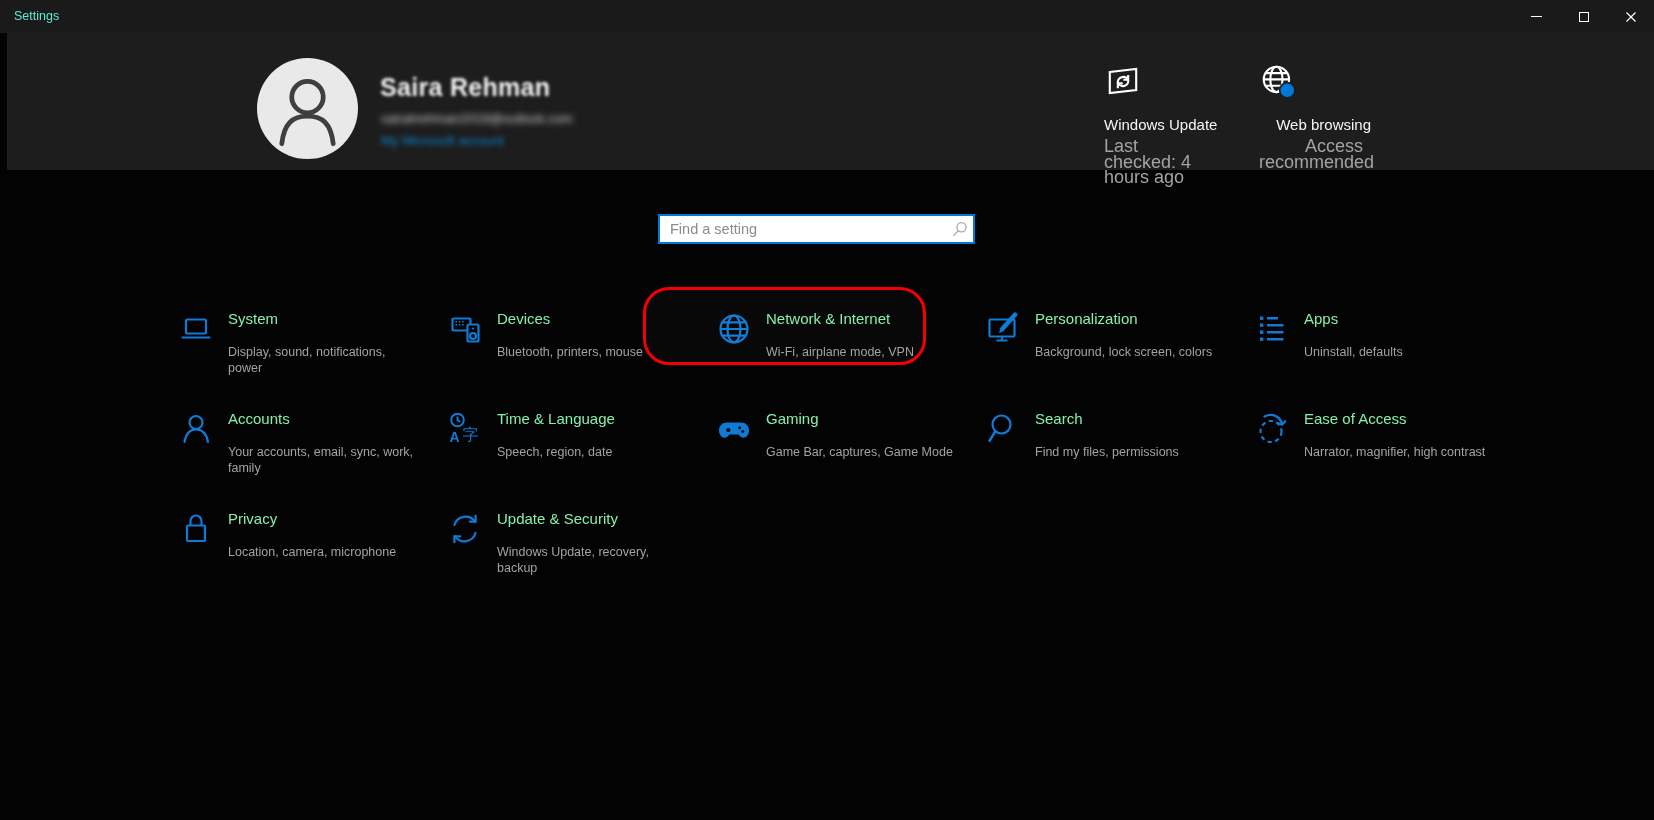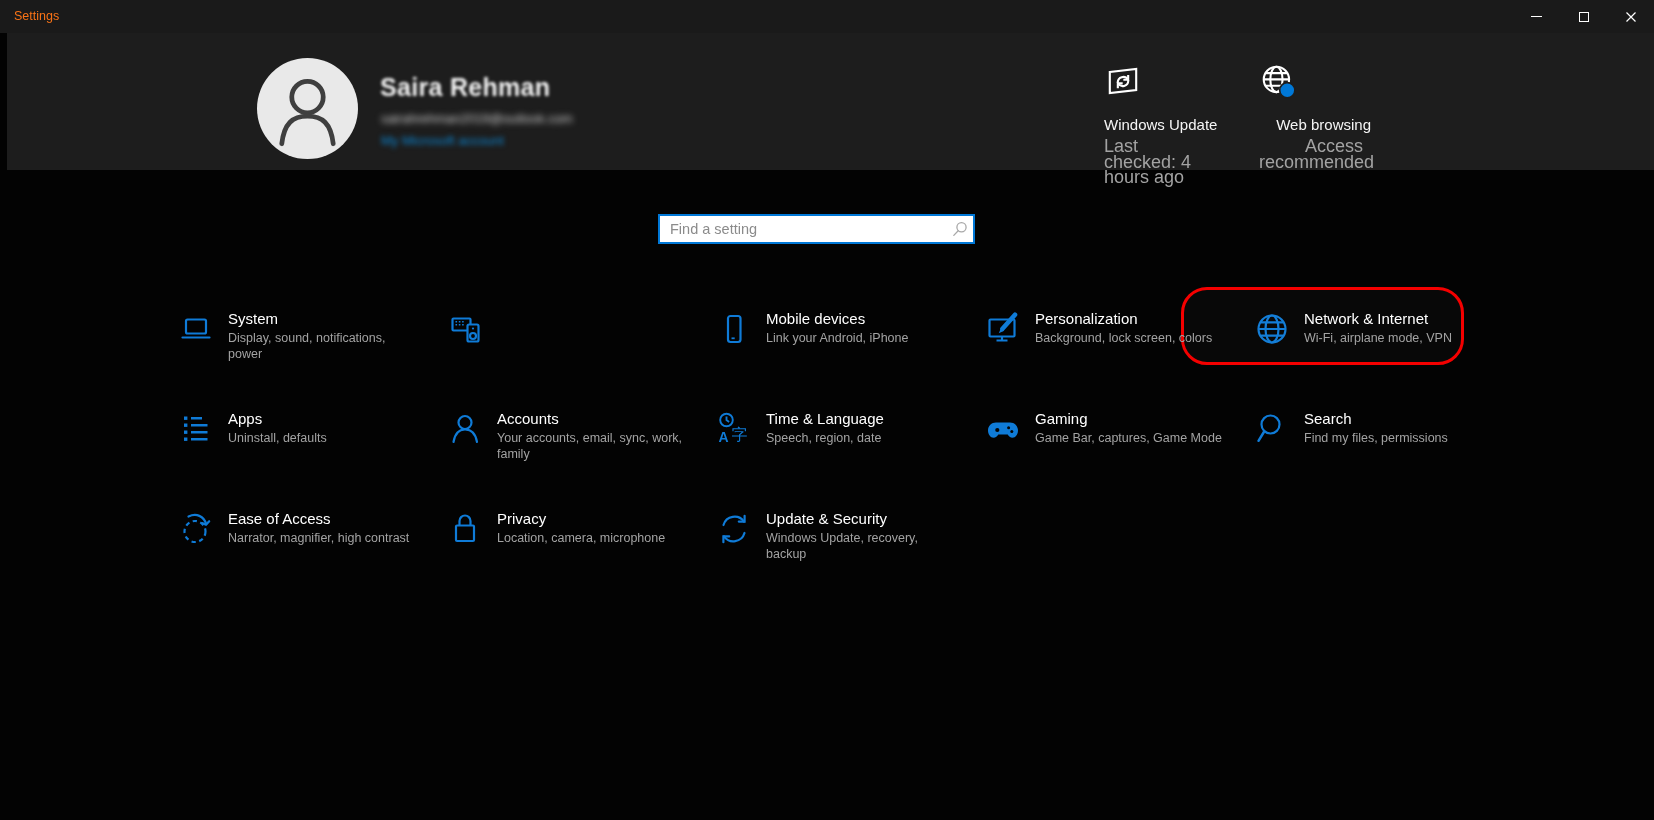--- a/index.html
+++ b/index.html
@@ -11,21 +11,21 @@
     position:relative;
   }
 
   
   .titlebar {
     position:absolute; left:0; top:0; width:1654px; height:33px;
     background:#1a1a1a;
   }
   .titlebar-title {
     position:absolute; left:14px; top:0; line-height:33px;
-    font-size:12.5px; color:#f97316;
+    font-size:12.5px; color:#5eead4;
   }
   .win-controls { position:absolute; right:0; top:0; height:33px; display:flex; }
   .win-btn {
     width:47px; height:33px; display:flex; align-items:center; justify-content:center;
     background:transparent; border:none; cursor:pointer;
   }
   .glyph-min { width:11px; height:0; border-top:1.2px solid #ffffff; display:block; }
   .glyph-max { width:10px; height:10px; border:1.1px solid #ffffff; display:block; }
 
   
@@ -76,22 +76,22 @@
   .tiles {
     position:absolute; left:178px; top:288px;
     display:grid; grid-template-columns:repeat(5, 269px); grid-auto-rows:100px;
   }
   .tile {
     position:relative; display:flex; align-items:flex-start;
     padding-top:22px; cursor:pointer;
   }
   .tile-icon { width:36px; height:36px; color:#0f7bd7; flex:none; margin-top:1px; }
   .tile-text { margin-left:14px; width:188px; position:relative; z-index:1; }
-  .tile-title { display:block; font-size:15px; color:#ffffff; white-space:nowrap; }
-  .tile-sub { display:block; margin-top:4px; font-size:12.5px; line-height:15.5px; color:#a3a3a3; }
+  .tile-title { display:block; font-size:15px; color:#86efac; white-space:nowrap; }
+  .tile-sub { display:block; margin-top:18px; font-size:12.5px; line-height:15.5px; color:#a3a3a3; }
   .tile--hl::before {
     content:""; position:absolute; left:-73px; top:-1px;
     width:277px; height:72px;
     border:3.5px solid #f40000; border-radius:26px;
     background:rgba(255,255,255,0.025);
   }
   svg { display:block; }
 </style>
 </head>
 <body>
@@ -187,64 +187,54 @@
         <svg width="36" height="36" viewBox="0 0 36 36">
           <g fill="none" stroke="currentColor" stroke-width="2.2">
             <rect x="5.5" y="7.5" width="18" height="12" rx="1"></rect>
             <path d="M8.5 10.8h9.5 M8.5 13.8h9.5" stroke-width="1.5" stroke-dasharray="1.6 1.7"></path>
             <rect x="20.5" y="13.5" width="11" height="17" rx="1.5" fill="#050505"></rect>
             <circle cx="26" cy="25" r="3"></circle>
           </g>
           <circle cx="26" cy="17.5" r="1.1" fill="currentColor"></circle>
         </svg>
       </span>
-    </div>
-    <div class="tile">
-      <span class="tile-icon">
-        <svg width="36" height="36" viewBox="0 0 36 36">
-          <g fill="none" stroke="currentColor" stroke-width="2.2">
-            <rect x="12" y="5" width="12.5" height="26" rx="2.5"></rect>
-            <path d="M15.5 27.3h3.2" stroke-width="1.8"></path>
-          </g>
-        </svg>
-      </span>
-      <span class="tile-text">
-        <span class="tile-title">Mobile devices</span>
-        <span class="tile-sub">Link your Android, iPhone</span>
-      </span>
-    </div>
-    <div class="tile">
-      <span class="tile-icon">
-        <svg width="36" height="36" viewBox="0 0 36 36">
-          <g fill="none" stroke="currentColor" stroke-width="2.2">
-            <rect x="4.5" y="8.5" width="25" height="17" rx="1"></rect>
-            <path d="M17 25.5v4 M11.5 29.5h11"></path>
-          </g>
-          <path d="M30 3.8 L17.5 17.8" stroke="currentColor" stroke-width="4.6" stroke-linecap="round" fill="none"></path>
-          <path d="M13.8 22.2 l2.2-5.4 3.2 3z" fill="currentColor"></path>
-        </svg>
-      </span>
-      <span class="tile-text">
-        <span class="tile-title">Personalization</span>
-        <span class="tile-sub">Background, lock screen, colors</span>
+      <span class="tile-text">
+        <span class="tile-title">Devices</span>
+        <span class="tile-sub">Bluetooth, printers, mouse</span>
       </span>
     </div>
     <div class="tile tile--hl">
       <span class="tile-icon">
         <svg width="36" height="36" viewBox="0 0 36 36">
           <g fill="none" stroke="currentColor" stroke-width="2.2">
             <circle cx="18" cy="18" r="13.5"></circle>
             <ellipse cx="18" cy="18" rx="6.5" ry="13.5"></ellipse>
             <path d="M4.5 18h27 M6.8 11.3h22.4 M6.8 24.7h22.4"></path>
           </g>
         </svg>
       </span>
       <span class="tile-text">
         <span class="tile-title">Network &amp; Internet</span>
         <span class="tile-sub">Wi-Fi, airplane mode, VPN</span>
+      </span>
+    </div>
+    <div class="tile">
+      <span class="tile-icon">
+        <svg width="36" height="36" viewBox="0 0 36 36">
+          <g fill="none" stroke="currentColor" stroke-width="2.2">
+            <rect x="4.5" y="8.5" width="25" height="17" rx="1"></rect>
+            <path d="M17 25.5v4 M11.5 29.5h11"></path>
+          </g>
+          <path d="M30 3.8 L17.5 17.8" stroke="currentColor" stroke-width="4.6" stroke-linecap="round" fill="none"></path>
+          <path d="M13.8 22.2 l2.2-5.4 3.2 3z" fill="currentColor"></path>
+        </svg>
+      </span>
+      <span class="tile-text">
+        <span class="tile-title">Personalization</span>
+        <span class="tile-sub">Background, lock screen, colors</span>
       </span>
     </div>
     <div class="tile">
       <span class="tile-icon">
         <svg width="36" height="36" viewBox="0 0 36 36">
           <g fill="currentColor">
             <rect x="6" y="5.5" width="3.4" height="3.4"></rect>
             <rect x="6" y="12.5" width="3.4" height="3.4"></rect>
             <rect x="6" y="19.5" width="3.4" height="3.4"></rect>
             <rect x="6" y="26.5" width="3.4" height="3.4"></rect>

